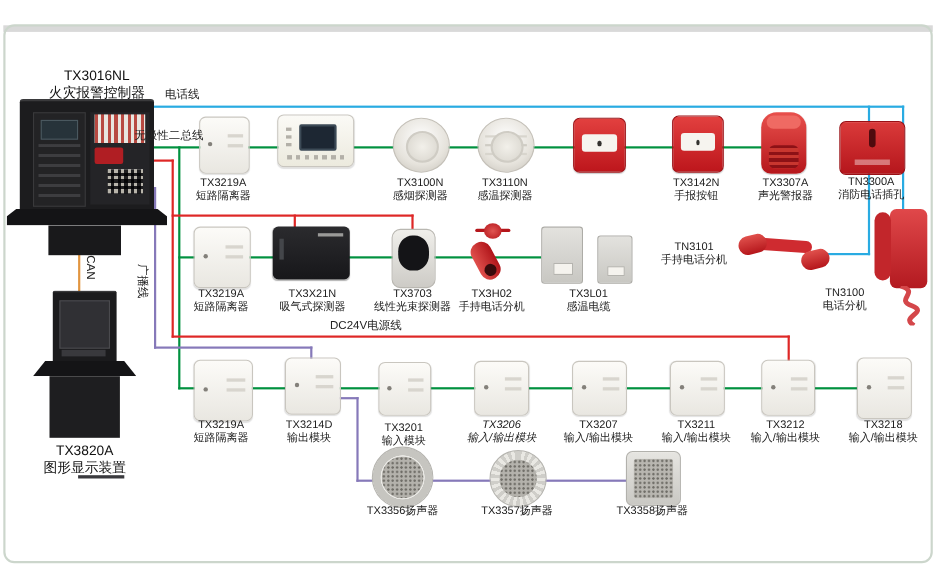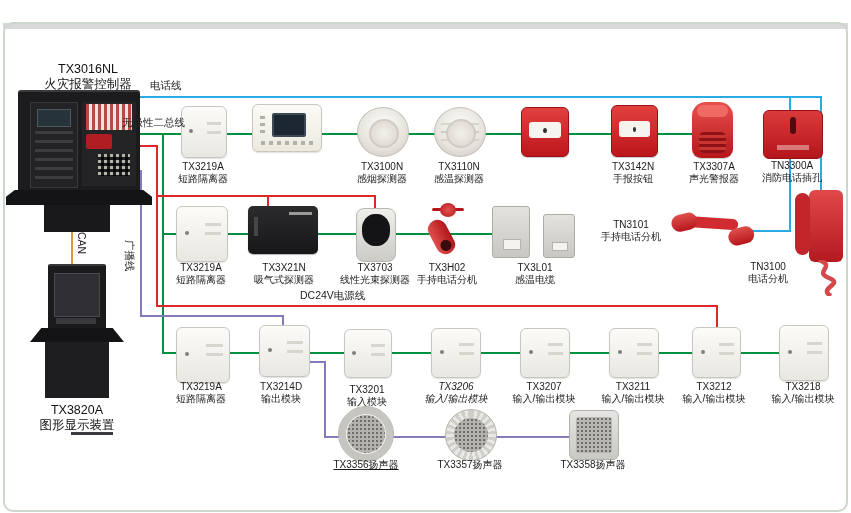--- a/index.html
+++ b/index.html
@@ -384,21 +384,21 @@
       <div class="spkr fluted">
         <div class="mesh"></div>
       </div>
     </div>
   <div class="dev" style="left:569px;top:410px;width:48px;height:48px;">
       <div class="spksq">
         <div class="mesh"></div>
       </div>
     </div>
 
-  <div class="lbl" style="left:320px;top:459px;width:92px;text-decoration:underline;">
+  <div class="lbl" style="left:320px;top:459px;width:92px;">
       <span>TX3356扬声器</span>
     </div>
   <div class="lbl" style="left:424px;top:459px;width:92px;">
       <span>TX3357扬声器</span>
     </div>
   <div class="lbl" style="left:547px;top:459px;width:92px;">
       <span>TX3358扬声器</span>
     </div>
 
 </div>

